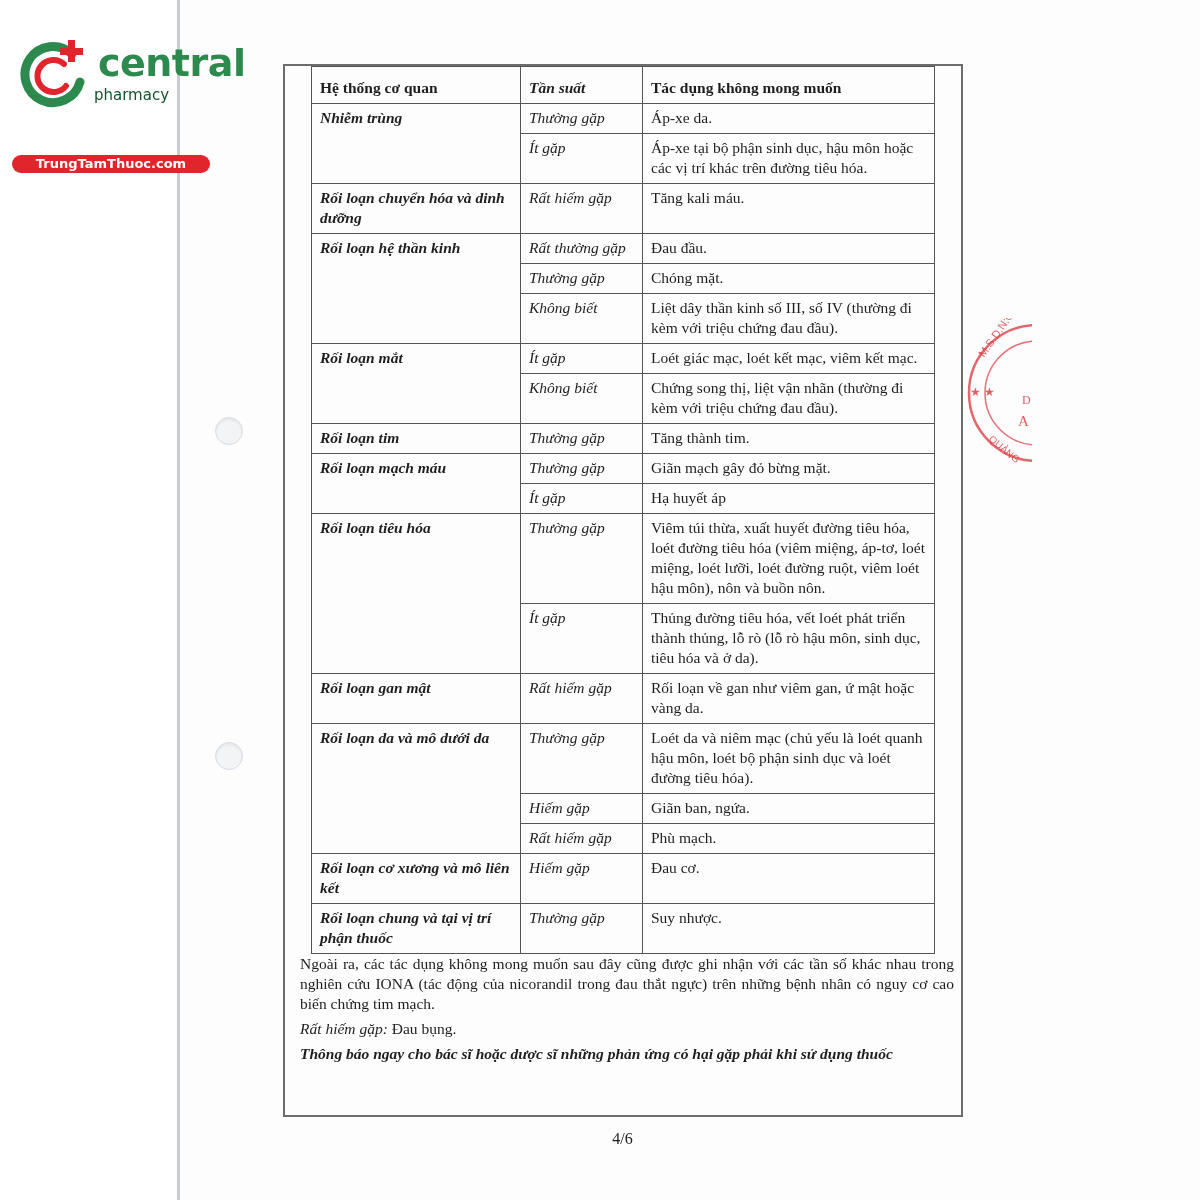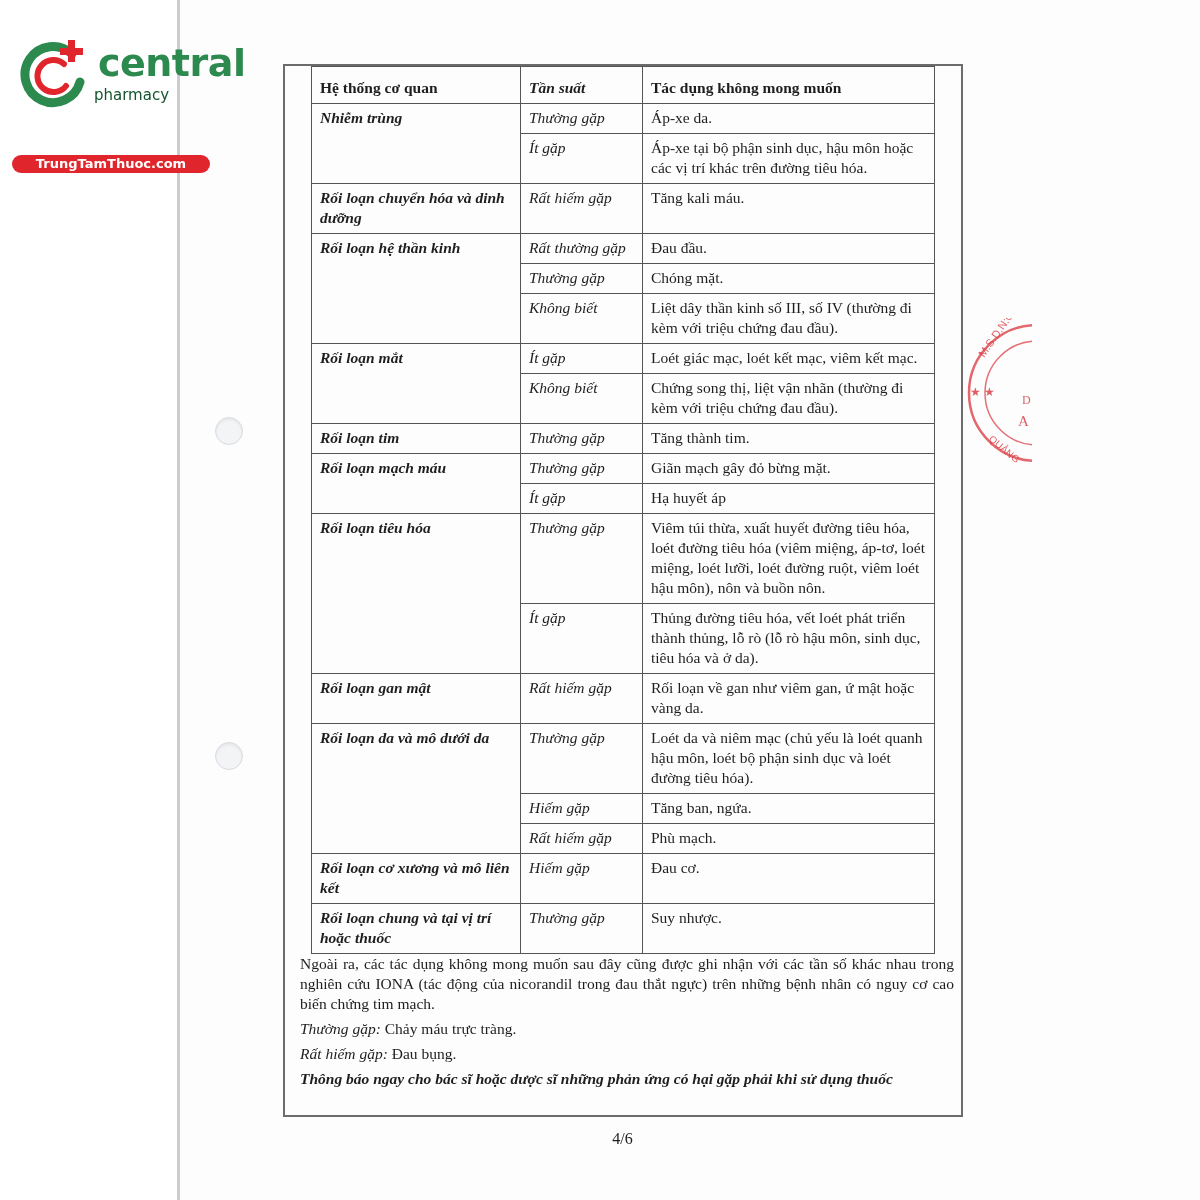--- a/index.html
+++ b/index.html
@@ -188,41 +188,40 @@
       <td class="eff-cell">Rối loạn về gan như viêm gan, ứ mật hoặc vàng da.</td>
     </tr>
 
     <tr>
       <td class="sys-cell" rowspan="3">Rối loạn da và mô dưới da</td>
       <td class="freq-cell">Thường gặp</td>
       <td class="eff-cell">Loét da và niêm mạc (chủ yếu là loét quanh hậu môn, loét bộ phận sinh dục và loét đường tiêu hóa).</td>
     </tr>
     <tr>
       <td class="freq-cell">Hiếm gặp</td>
-      <td class="eff-cell">Tăng ban, ngứa.</td>
+      <td class="eff-cell">Giãn ban, ngứa.</td>
     </tr>
     <tr>
       <td class="freq-cell">Rất hiếm gặp</td>
       <td class="eff-cell">Phù mạch.</td>
     </tr>
 
     <tr>
       <td class="sys-cell">Rối loạn cơ xương và mô liên kết</td>
       <td class="freq-cell">Hiếm gặp</td>
       <td class="eff-cell">Đau cơ.</td>
     </tr>
 
     <tr>
-      <td class="sys-cell">Rối loạn chung và tại vị trí hoặc thuốc</td>
+      <td class="sys-cell">Rối loạn chung và tại vị trí phận thuốc</td>
       <td class="freq-cell">Thường gặp</td>
       <td class="eff-cell">Suy nhược.</td>
     </tr>
   </tbody>
 </table>
 
 <div class="notes">
   <p>Ngoài ra, các tác dụng không mong muốn sau đây cũng được ghi nhận với các tần số khác nhau trong nghiên cứu IONA (tác động của nicorandil trong đau thắt ngực) trên những bệnh nhân có nguy cơ cao biến chứng tim mạch.</p>
-  <p><span class="it">Thường gặp:</span><span> Chảy máu trực tràng.</span></p>
   <p><span class="it">Rất hiếm gặp:</span><span> Đau bụng.</span></p>
   <p class="warn">Thông báo ngay cho bác sĩ hoặc dược sĩ những phản ứng có hại gặp phải khi sử dụng thuốc</p>
 </div>
 
 <div class="page-num">4/6</div>
 
 </body></html>

